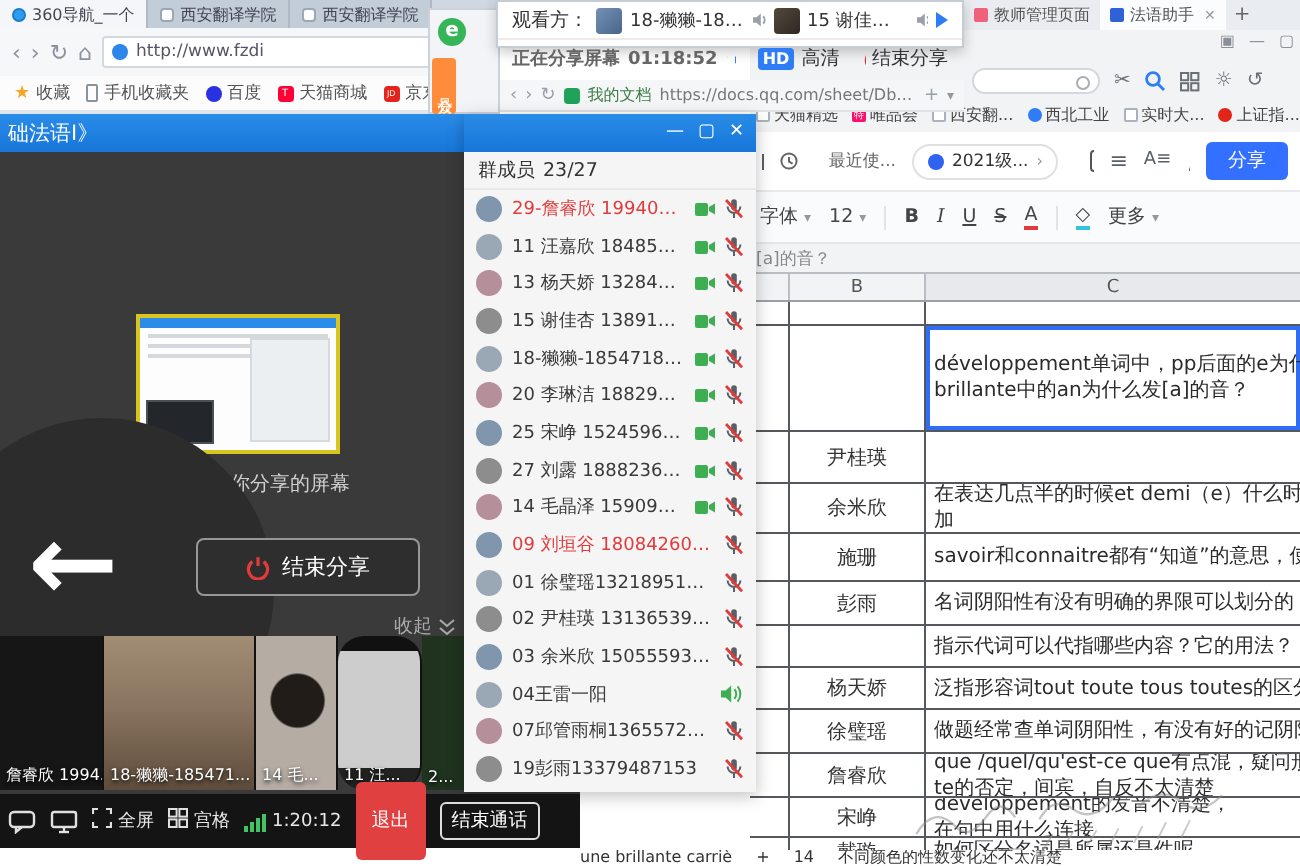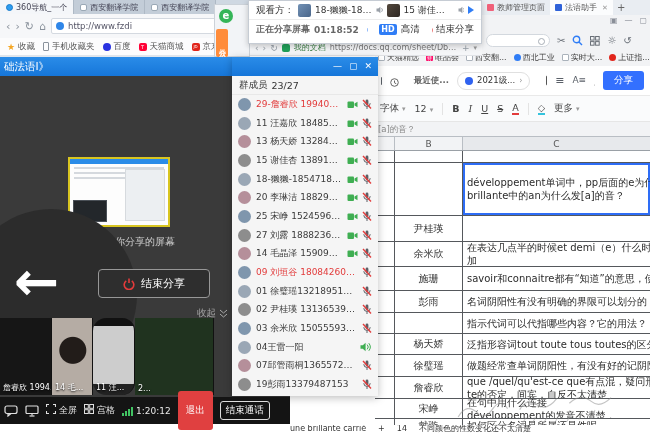--- a/index.html
+++ b/index.html
@@ -33,21 +33,21 @@
 
   
   .brb{position:absolute;left:214px;top:4px;width:36px;height:53px;background:#f2f4f7;
     border:1px solid #ccd2d9;z-index:3;}
   .b-logo{position:absolute;left:4px;top:4px;width:14px;height:14px;border-radius:50%;background:#35b558;
     color:#fff;font-size:10px;font-weight:bold;text-align:center;line-height:14px;}
   .b-tag{position:absolute;left:1px;top:24px;width:12px;height:28px;background:#ff8c3a;color:#fff;
     font-size:7.5px;writing-mode:vertical-rl;text-align:center;border-radius:2px;line-height:12px;}
 
   
-  .popup{position:absolute;left:248px;top:0;width:234px;height:44px;background:#fff;
+  .popup{position:absolute;left:248px;top:0;width:234px;height:24px;background:#fff;
     border:1px solid #c6ccd4;box-shadow:0 2px 6px rgba(0,0,0,.22);z-index:50;}
   .pp-row{display:flex;align-items:center;gap:4px;height:19px;padding:0 7px;white-space:nowrap;overflow:hidden;}
   .pp-row1{border-bottom:1px solid #ececec;}
   .pp-label{font-size:9.5px;color:#333;}
   .pp-ava{width:13px;height:13px;border-radius:2px;flex:0 0 auto;}
   .pp-ava.a1{background:linear-gradient(135deg,#7291b5,#4a668a);}
   .pp-ava.a2{background:linear-gradient(135deg,#54493e,#2e2722);}
   .pp-name{font-size:9px;color:#333;max-width:64px;overflow:hidden;text-overflow:ellipsis;}
   .pp-play{width:0;height:0;border-left:6px solid #2f7df6;border-top:4px solid transparent;border-bottom:4px solid transparent;margin-left:auto;}
   .pp-time{font-size:9px;color:#666;font-weight:bold;}
@@ -85,21 +85,21 @@
   .cmk{display:flex;align-items:center;gap:2px;}
   .cmi{width:7px;height:7px;flex:0 0 auto;border-radius:1px;display:flex;align-items:center;justify-content:center;font-size:5px;color:#fff;}
   .cmi.doc{background:#fff;border:1px solid #aab2bb;}
   .cmi.vip{background:#ff0f6c;}
   .cmi.edge{background:#2f7df6;border-radius:50%;}
   .cmi.stock{background:#e1251b;border-radius:50%;}
 
   .docsbar{position:absolute;left:0;top:66px;width:275px;height:30px;background:#fff;border-bottom:1px solid #e9e9e9;
     display:flex;align-items:center;gap:8px;padding:0 6px;}
   .db-glyph{font-size:11px;color:#5a6068;line-height:1;}
-  .recent{display:flex;align-items:flex-end;gap:15px;font-size:8.5px;color:#666;white-space:nowrap;font-weight:bold;}
+  .recent{display:flex;align-items:center;gap:15px;font-size:8.5px;color:#666;white-space:nowrap;}
   .pill{display:flex;align-items:center;gap:4px;border:1px solid #e0e0e0;border-radius:10px;padding:2px 7px;
     font-size:8.5px;color:#333;white-space:nowrap;background:#fff;justify-content:center;}
   .pill .dot{width:8px;height:8px;border-radius:50%;background:#2f62f0;}
   .pill .chev{color:#999;font-size:8px;}
   .db-spacer{flex:1;}
   .share-btn{background:#3370ff;color:#fff;font-size:9.5px;border-radius:3px;padding:3px 11px;white-space:nowrap;}
 
   .fmtbar{position:absolute;left:0;top:96px;width:275px;height:26px;background:#fafbfc;border-bottom:1px solid #e6e6e6;
     display:flex;align-items:center;gap:9px;padding:0 5px;font-size:9.5px;color:#444;white-space:nowrap;overflow:hidden;}
   .fmt-b{font-weight:bold;}
@@ -433,22 +433,22 @@
       <span class="cB">詹睿欣</span>
       <span class="cC">
               <div class="cline">que /quel/qu'est-ce que有点混，疑问形容词有点混，还</div>
               <div class="cline">te的否定，间宾，自反不太清楚</div>
             </span>
     </div>
           <div class="srow" style="height: 20px;">
       <span class="cA"></span>
       <span class="cB">宋峥</span>
       <span class="cC">
+              <div class="cline">développement的发音不清楚，</div>
               <div class="cline">在句中用什么连接</div>
-              <div class="cline">développement的发音不清楚，</div>
             </span>
     </div>
           <div class="srow" style="height: 14px;">
       <span class="cA"></span>
       <span class="cB">戴璇</span>
       <span class="cC">
               <div class="cline">如何区分名词是所属还是件呢</div>
             </span>
     </div>
         </div>
@@ -532,20 +532,23 @@
     <div class="collapse">
       <span>收起</span>
       <svg width="9" height="9">
           <polyline points="1,1 4.5,4 8,1" fill="none" stroke="#aaa"></polyline>
           <polyline points="1,5 4.5,8 8,5" fill="none" stroke="#aaa"></polyline>
         </svg>
     </div>
     <div class="tiles">
         <div class="tile tile0">
       <span class="tile-label">詹睿欣 1994...</span>
+    </div>
+        <div class="tile tile1">
+      <span class="tile-label">18-獭獭-185471...</span>
     </div>
         <div class="tile tile2">
       <span class="tile-label">14 毛...</span>
     </div>
         <div class="tile tile3">
       <span class="tile-label">11 汪...</span>
     </div>
         <div class="tile tile4">
       <span class="tile-label">2...</span>
     </div>

